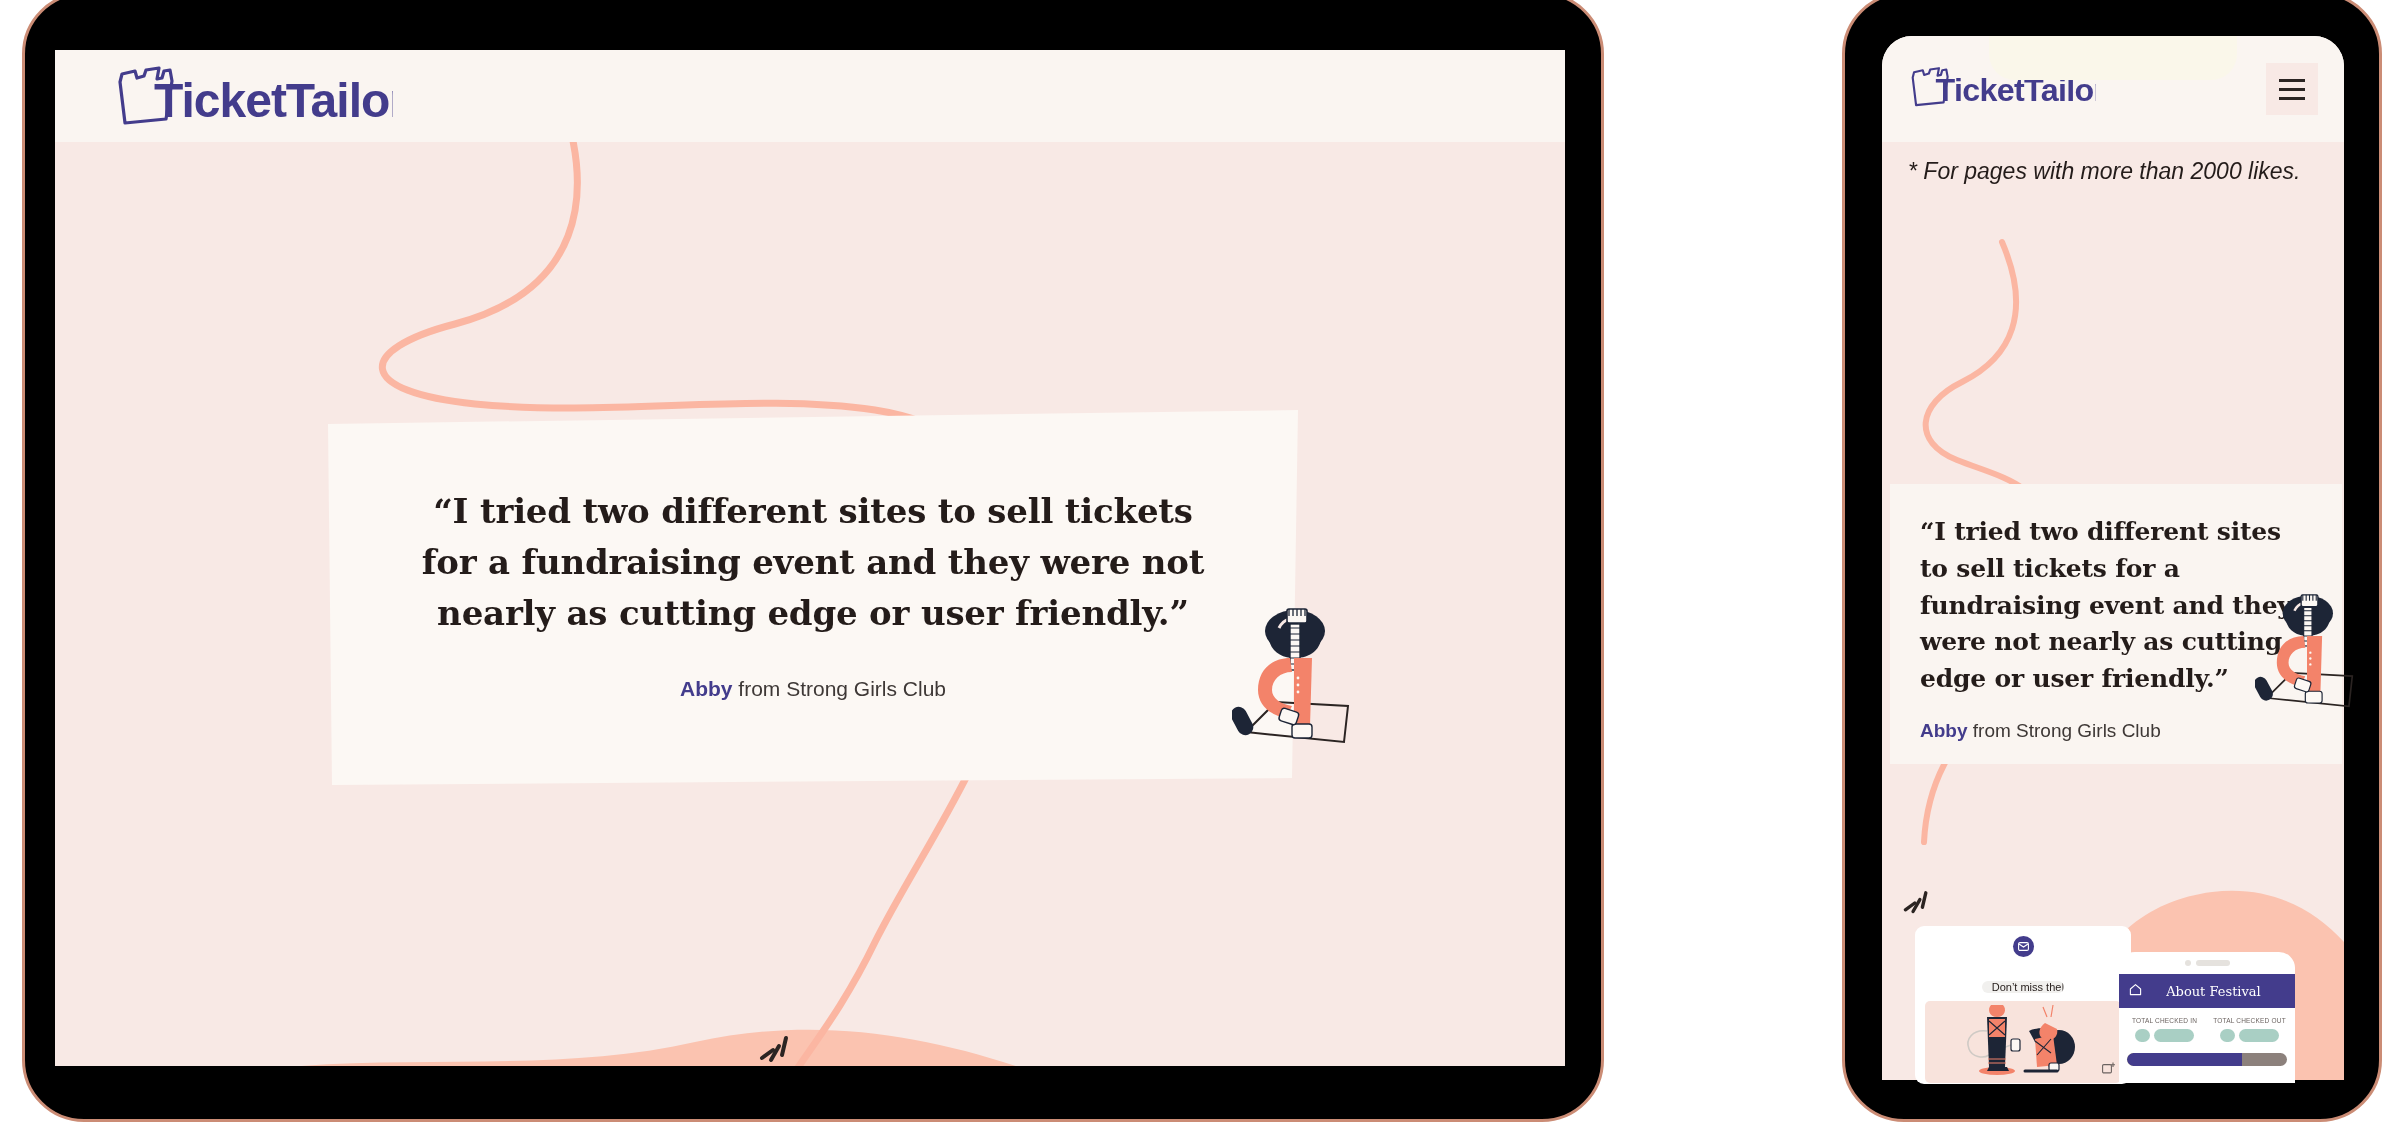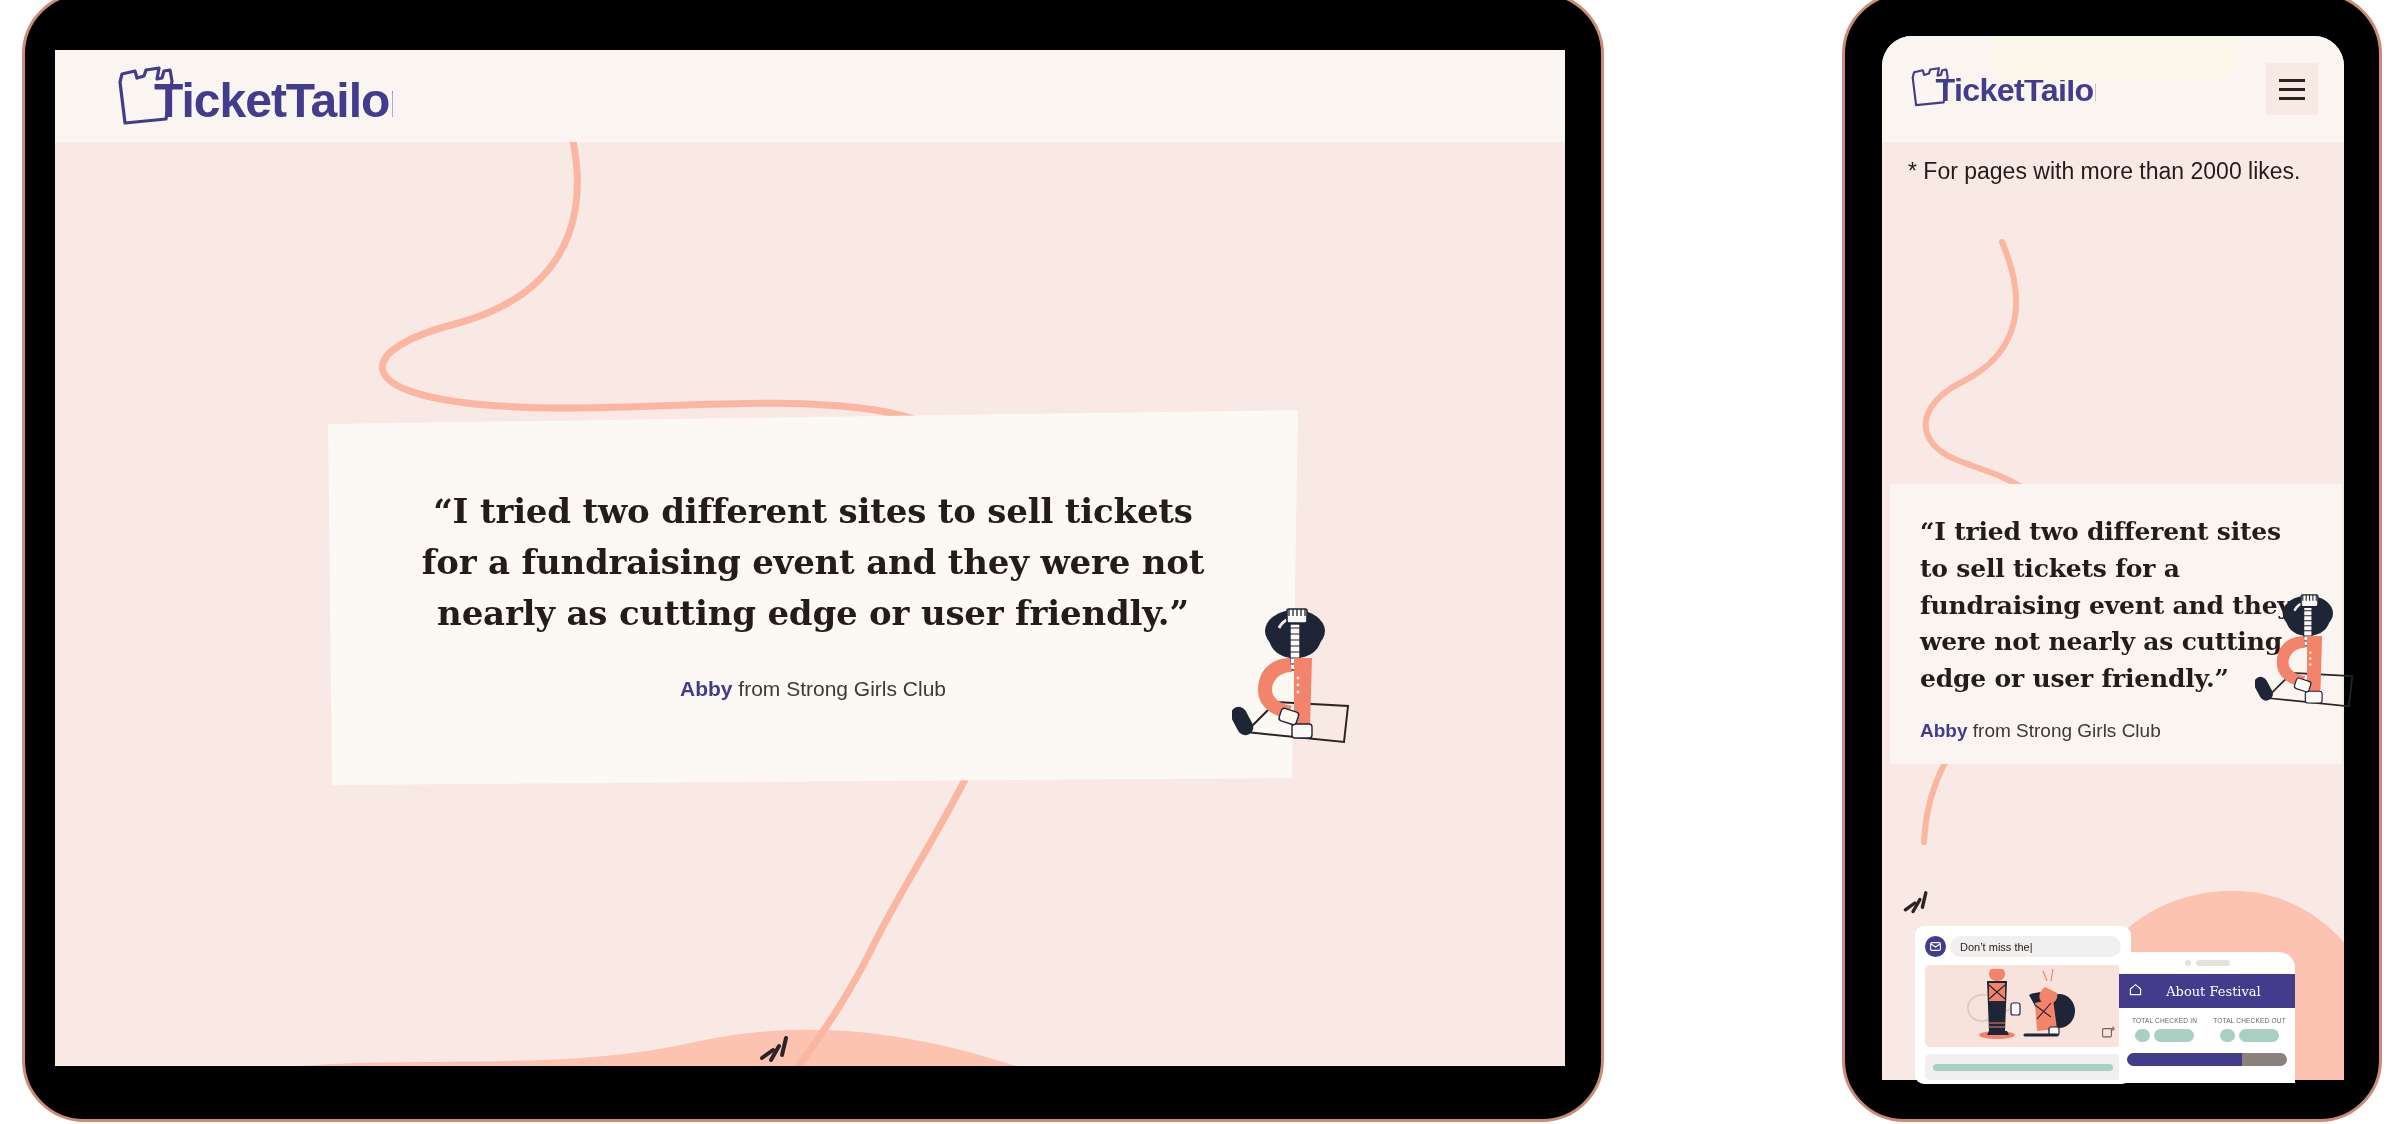--- a/index.html
+++ b/index.html
@@ -261,20 +261,21 @@
     height: 938px;
     background: #f8e9e5;
     overflow: hidden;
   }
 
   .p-note {
     position: absolute;
     left: 26px;
     top: 16px;
     font-size: 23px;
+    font-style: italic;
     color: #241c1a;
     white-space: nowrap;
     z-index: 8;
   }
 
   .p-quote-card {
     position: absolute;
     left: 8px;
     top: 342px;
     width: 452px;
@@ -343,21 +344,22 @@
     height: 158px;
     background: #ffffff;
     border-radius: 9px;
     padding: 10px;
     overflow: hidden;
   }
 
   .compose-row {
     display: flex;
     align-items: center;
-    gap: 4px;
+    gap: 24px;
+    flex-direction: column;
   }
 
   .compose-avatar {
     width: 21px;
     height: 21px;
     border-radius: 50%;
     background: #433c8c;
     display: flex;
     align-items: center;
     justify-content: center;

